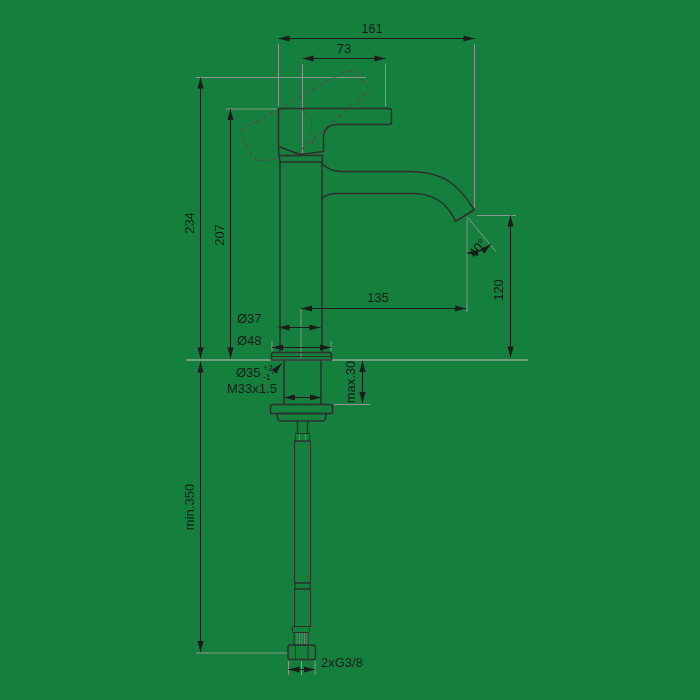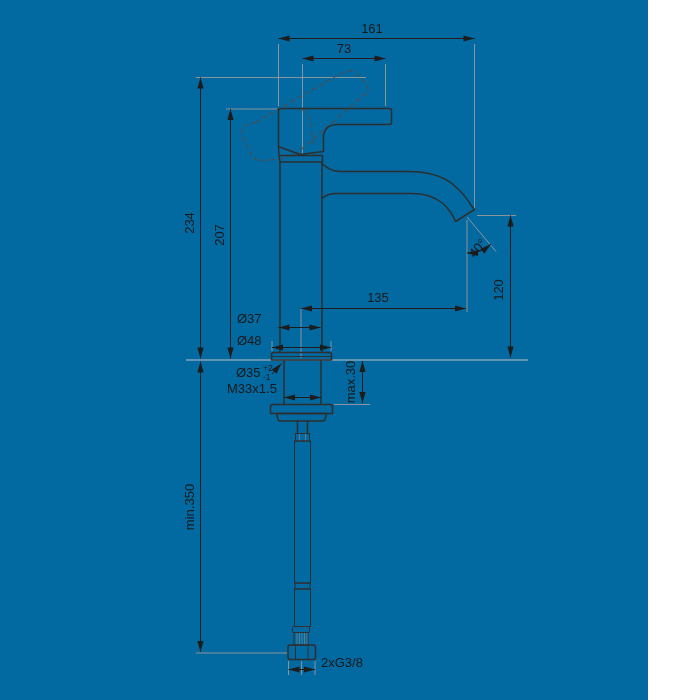--- a/index.html
+++ b/index.html
@@ -1,16 +1,16 @@
 <!DOCTYPE html>
 <html><head>
 <meta charset="utf-8">
 <style>
   html,body{margin:0;padding:0;background:#ffffff;}
-  .canvas{position:relative;width:648px;height:700px;background:#0369a1;overflow:hidden;
+  .canvas{position:relative;width:700px;height:700px;background:#15803d;overflow:hidden;
           font-family:"Liberation Sans", sans-serif;}
   svg text{font-family:"Liberation Sans", sans-serif;font-size:13px;fill:#1a1a1a;}
   svg text.small{font-size:8.5px;}
   .obj{stroke:#2e2e2e;stroke-width:1.5;fill:none;stroke-linejoin:round;stroke-linecap:round;}
   .objt{stroke:#2e2e2e;stroke-width:1;fill:none;}
   .dsh{stroke:#4d4d4d;stroke-width:1.1;fill:none;stroke-dasharray:5 3.2;stroke-linejoin:round;}
   .dim{stroke:#1c1c1c;stroke-width:1;fill:none;}
   .ref{stroke:#9a9a9a;stroke-width:0.9;fill:none;}
   .deck{stroke:#c2c2c2;stroke-width:1.1;fill:none;}
   .striate{stroke:#8f8f8f;stroke-width:0.6;fill:none;}

